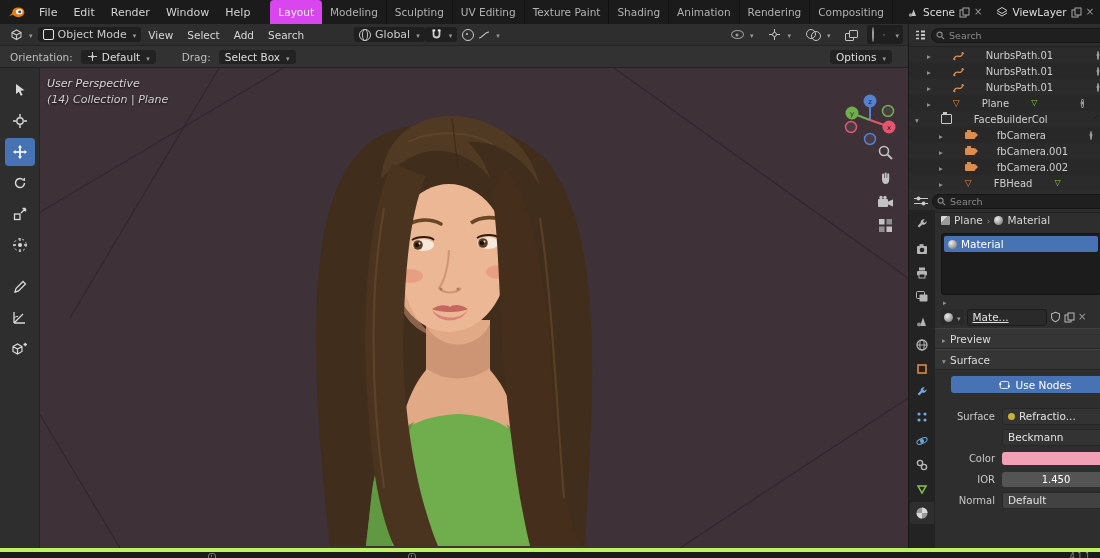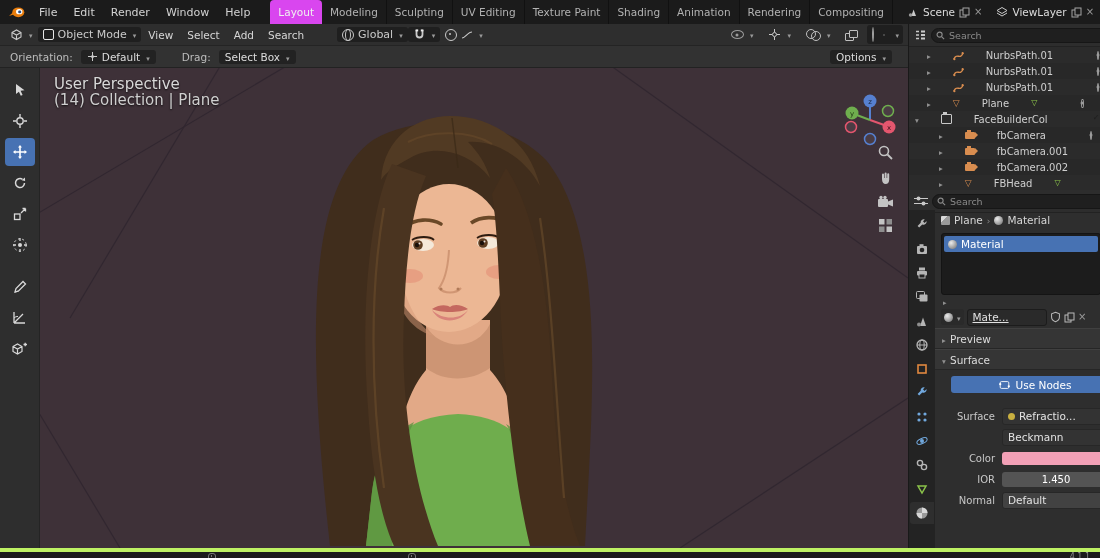--- a/index.html
+++ b/index.html
@@ -67,22 +67,22 @@
   #toolshelf{position:absolute;left:0;top:68px;width:40px;height:480px;background:#2e2e2e;
              border-right:1px solid #242424;box-sizing:border-box;display:flex;flex-direction:column;
              align-items:center;padding-top:8px;gap:3px;}
   .tbtn{width:30px;height:28px;border:none;background:transparent;border-radius:4px;display:flex;
         align-items:center;justify-content:center;padding:0;}
   .tbtn.active{background:#4772b3;}
   .tsep{height:8px;}
 
   
   #viewport{position:absolute;left:40px;top:68px;width:868px;height:480px;overflow:hidden;background:#3e3138;}
-  #vp-text{position:absolute;left:14px;top:8px;line-height:16px;color:#d8d8d8;
-           text-shadow:0 1px 2px rgba(0,0,0,.75);font-size:15px;}
+  #vp-text{position:absolute;left:7px;top:8px;line-height:16px;color:#d8d8d8;
+           text-shadow:0 1px 2px rgba(0,0,0,.75);font-size:11px;font-style:italic;}
   #vp-text .sub{color:#cfcfcf;}
   #nav-gizmo{position:absolute;right:10px;top:24px;}
   #vp-sideicons{position:absolute;right:14px;top:76px;display:flex;flex-direction:column;gap:9px;align-items:center;}
 
   
   #right{position:absolute;left:908px;top:24px;width:220px;height:524px;border-left:1px solid #191919;box-sizing:border-box;}
 
   
   #outliner{height:166px;background:#282828;overflow:hidden;position:relative;}
   .panel-head{height:22px;display:flex;align-items:center;gap:4px;padding:0 5px;background:#2d2d2d;
@@ -243,21 +243,21 @@
   </span>
   <span class="hbtn dark">
     <span class="modeic"></span>
     <span>Object Mode</span>
     <span class="chev"></span>
   </span>
   <span class="hmenu">View</span>
   <span class="hmenu">Select</span>
   <span class="hmenu">Add</span>
   <span class="hmenu">Search</span>
-  <span class="hbtn dark" style="margin-left:26px">
+  <span class="hbtn dark" style="margin-left:43px">
     <span class="globe"></span>
     <span>Global</span>
     <span class="chev"></span>
   </span>
   <span class="hbtn dark">
     <svg width="13" height="13" viewBox="0 0 13 13">
         <path d="M3.5 2 v4.5 a3 3 0 0 0 6 0 V2" fill="none" stroke="#c9c9c9" stroke-width="1.8"></path>
         <rect x="2.6" y="1.4" width="2.6" height="2" fill="#ececec"></rect>
         <rect x="7.8" y="1.4" width="2.6" height="2" fill="#ececec"></rect>
       </svg>

